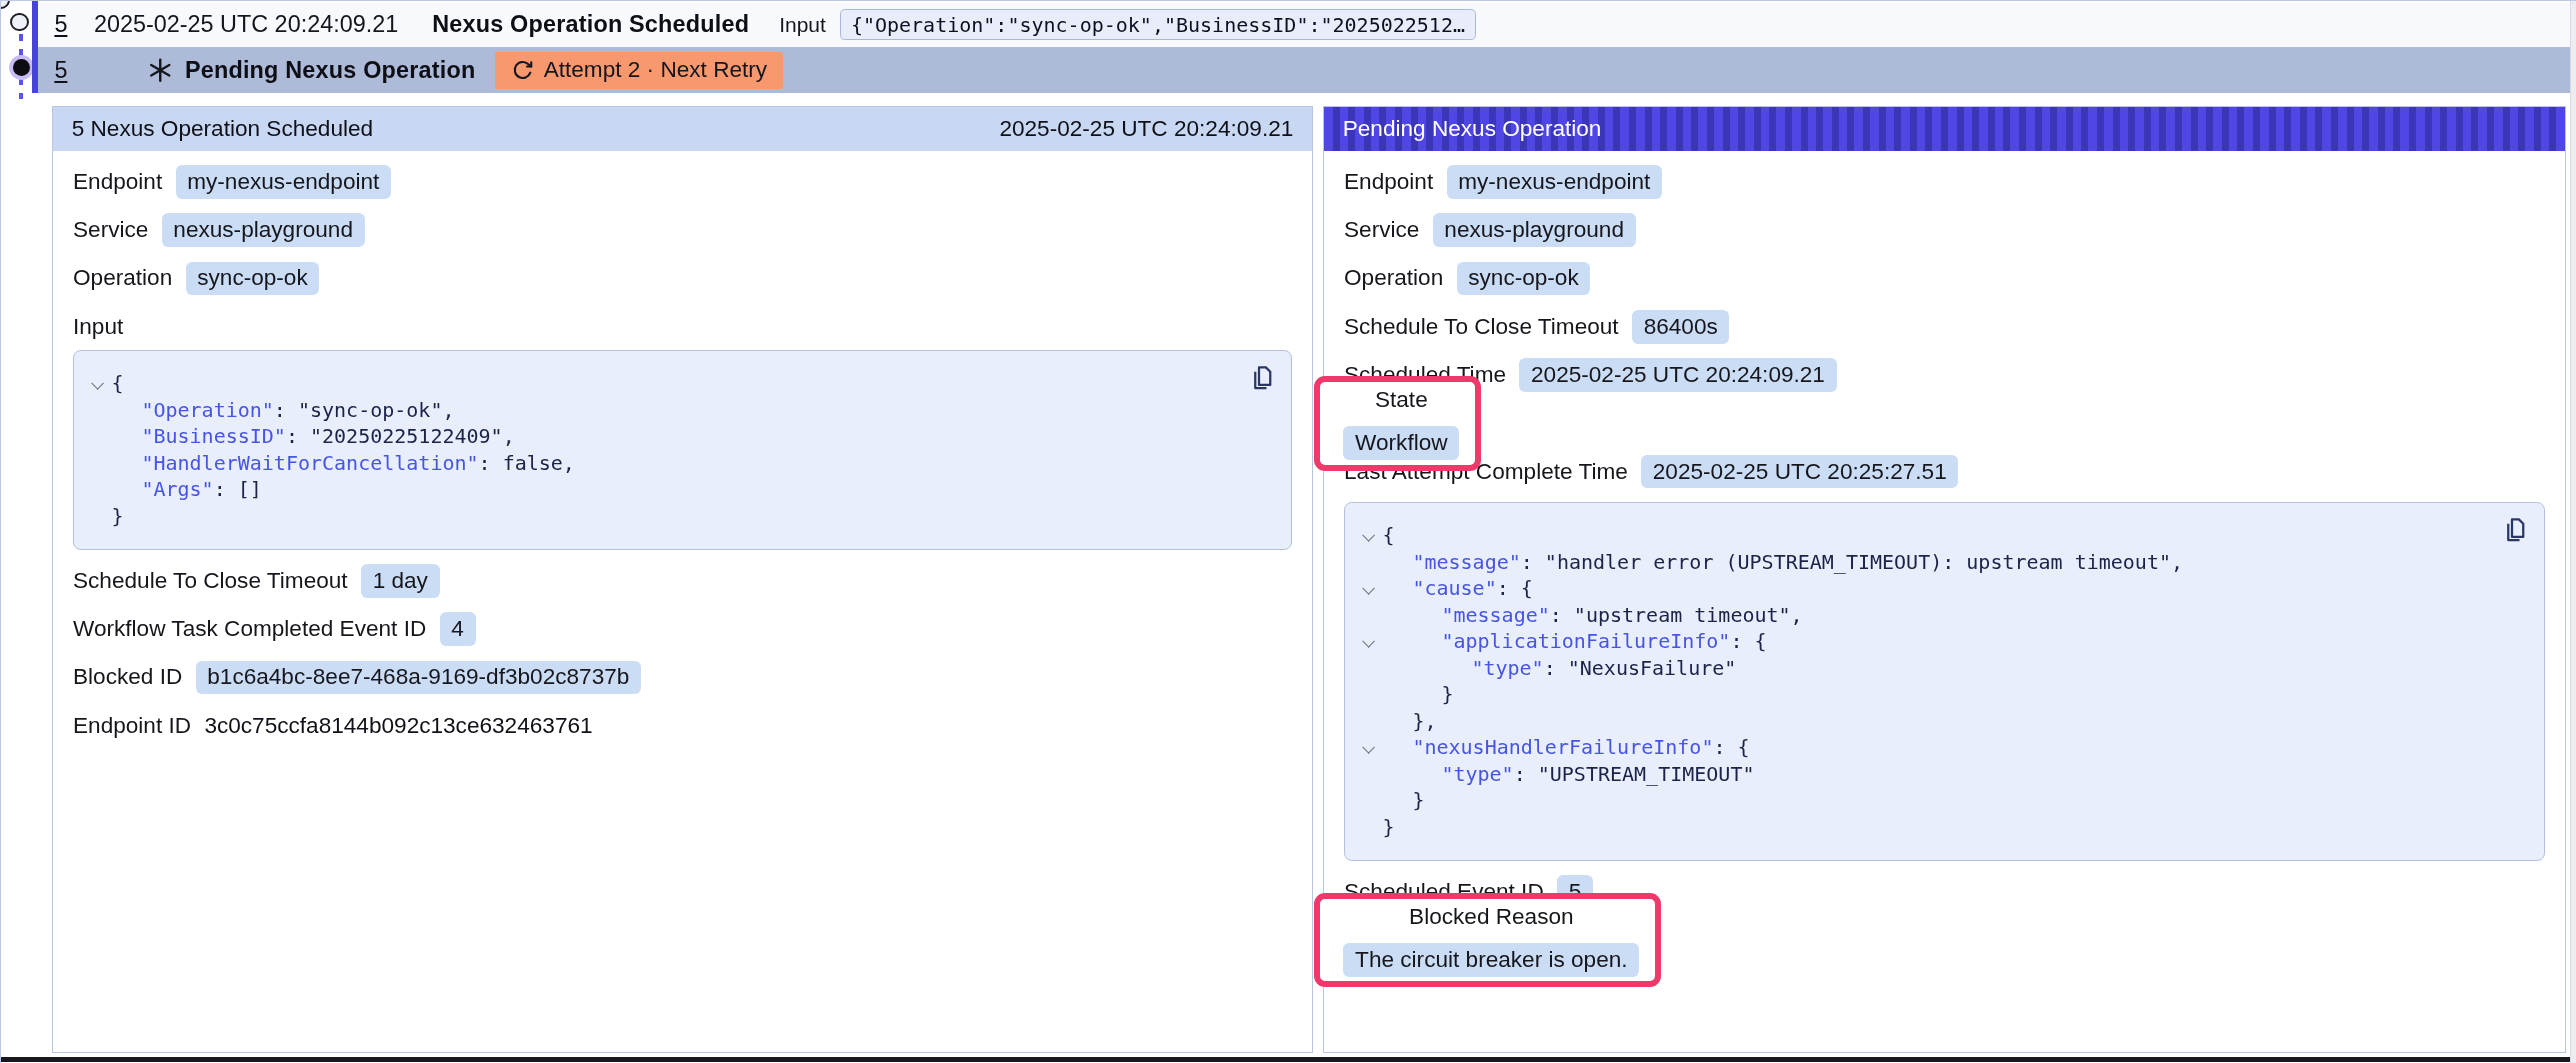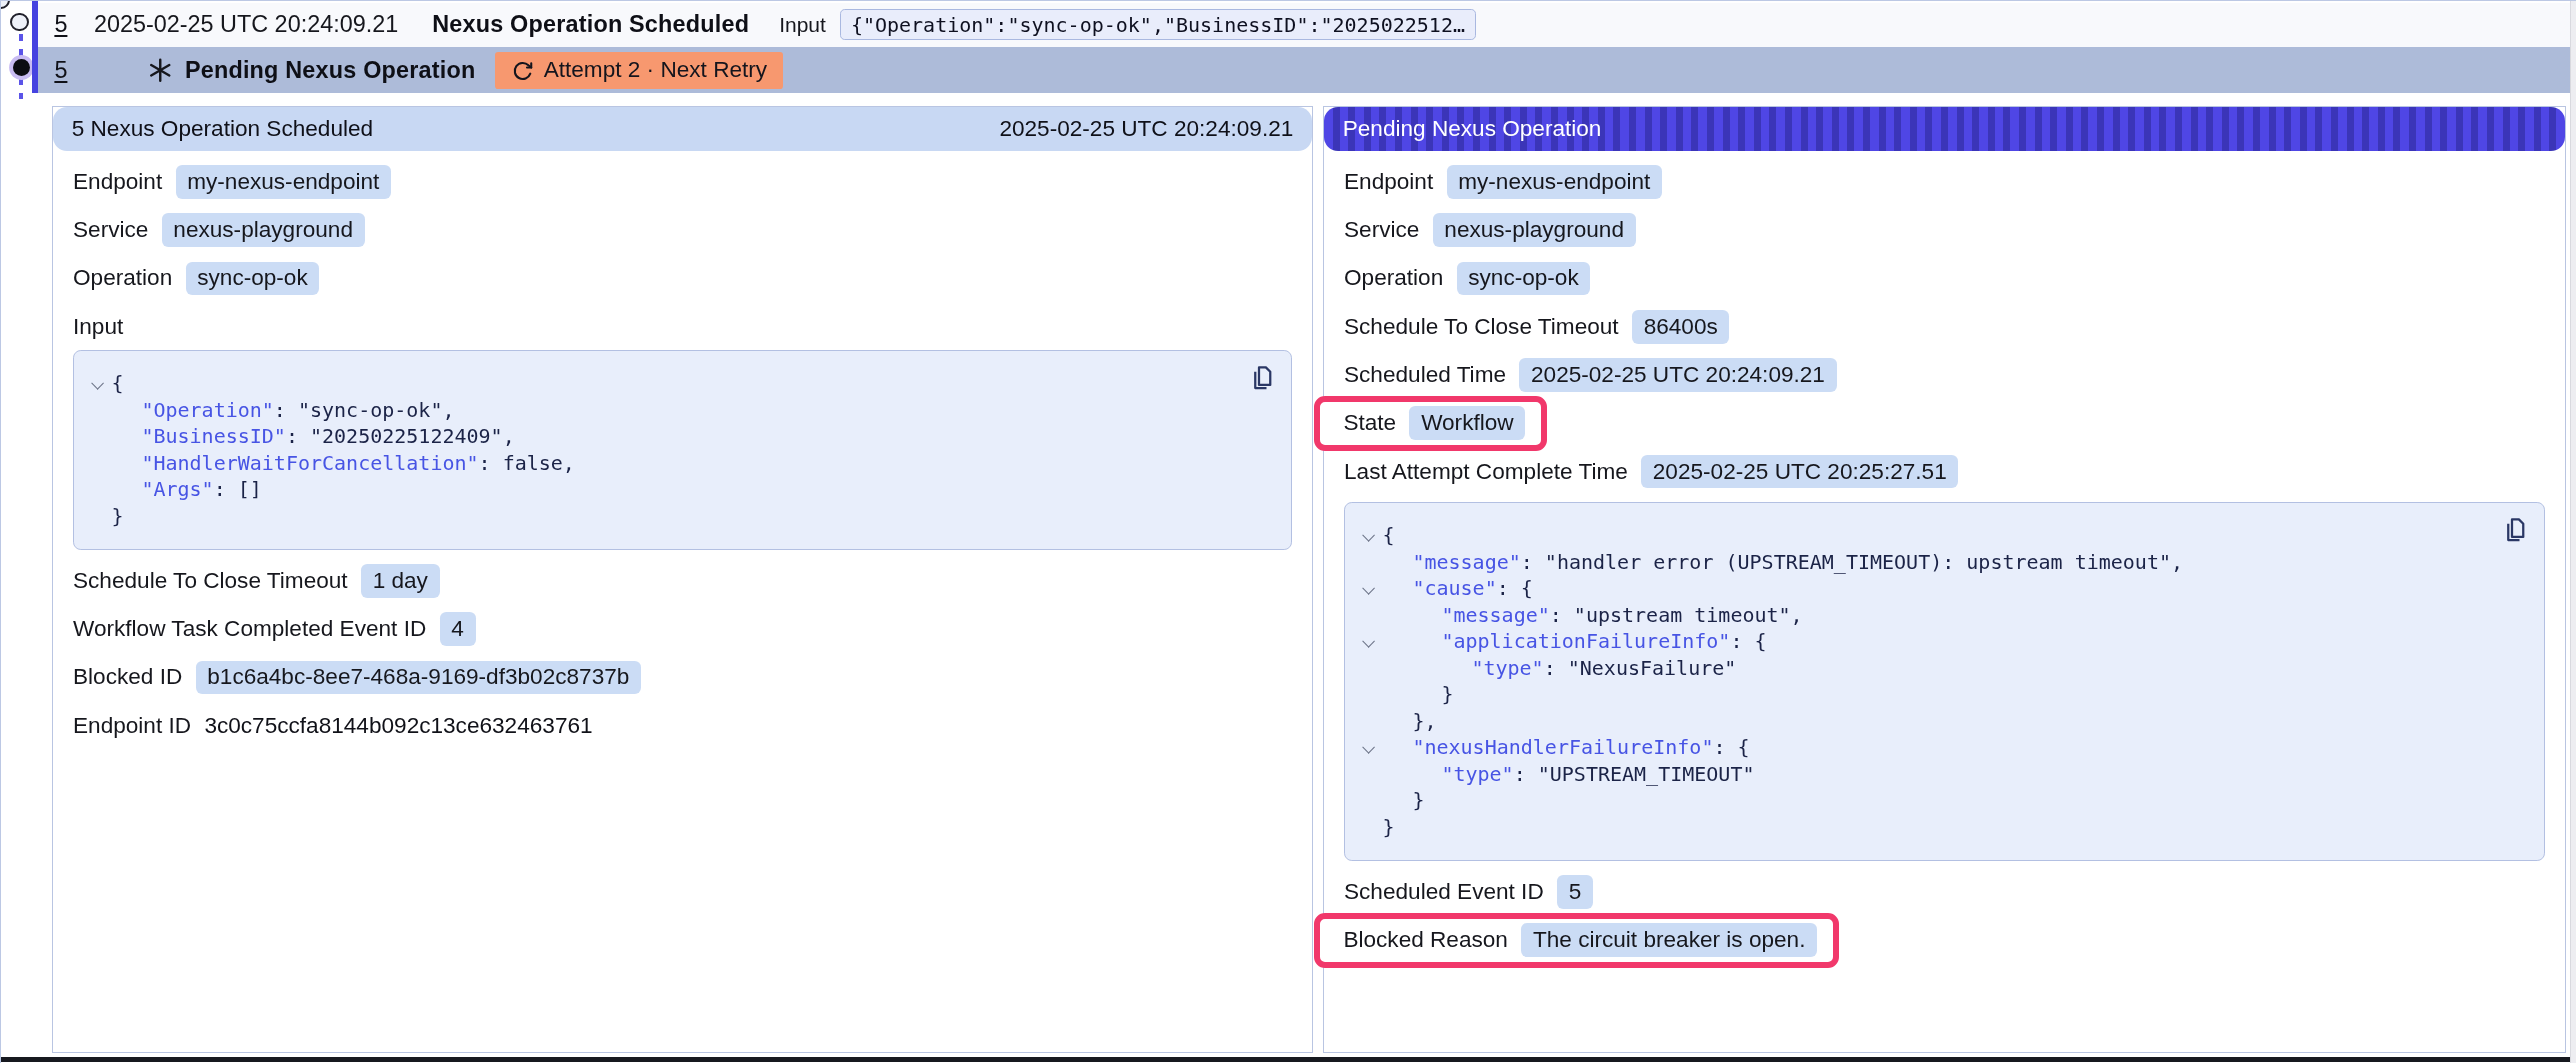--- a/index.html
+++ b/index.html
@@ -29,38 +29,38 @@
   #row1{top:1.6px;height:44px;background:#f8f9fc;padding-left:16.4px;}
   #row2{top:46px;height:46px;background:var(--rowpending);padding-left:16.4px;}
   .ev-id{text-decoration:underline;text-underline-offset:3.1px;color:#101118;}
   .ev-time{margin-left:26.5px;}
   .ev-title{margin-left:34px;font-weight:700;color:#0e0f16;letter-spacing:0.2px;}
   .input-label{margin-left:30px;font-size:21px;}
   .input-chip{margin-left:14px;font-family:"DejaVu Sans Mono",monospace;font-size:20px;
     background:#e9edfb;border:1.6px solid #a9b8e0;border-radius:4.7px;padding:2.3px 10px;color:#0e1020;}
   .star-wrap{margin-left:80px;display:flex;align-items:center;}
   #row2 .ev-title{margin-left:11px;}
-  .retry-badge{margin-left:20px;display:flex;align-items:flex-end;gap:10px;background:var(--orange);
+  .retry-badge{margin-left:20px;display:flex;align-items:center;gap:10px;background:var(--orange);
     border-radius:3.1px;padding:5.5px 15.6px;font-size:22.6px;color:#14151d;}
   
   .panel{position:absolute;top:105px;height:947px;background:#fff;border:1.6px solid #b9c5e2;}
   #left-panel{left:51px;width:1261px;}
   #right-panel{left:1322px;width:1243px;}
   .panel-header{height:44px;display:flex;justify-content:space-between;align-items:center;
-    padding:0 18.7px;font-size:22.6px;border-radius:14px;}
+    padding:0 18.7px;font-size:22.6px;}
   #left-panel .panel-header{background:var(--headerleft);color:#0f1018;}
   #right-panel .panel-header{color:#fff;
     background:repeating-linear-gradient(90deg,var(--indigo) 0 8.6px,var(--indigodark) 8.6px 15.6px);}
   .panel-body{padding:0 20px;}
   .field-row{display:flex;align-items:center;gap:13.3px;height:35px;margin:13.3px 0;font-size:22.6px;}
   .chip{background:var(--chip);border-radius:6.2px;padding:3.9px 11.7px;white-space:nowrap;}
   .link-value{text-underline-offset:3.9px;color:#101118;}
   .hl{display:inline-flex;align-items:center;gap:13.3px;border:6.2px solid var(--pink);
     border-radius:11px;padding:4.7px 15.6px 4.7px 23.4px;margin:-11px 0 -11px -30px;background:#fff;
-    position:relative;z-index:3;}
+    position:relative;z-index:3;flex-direction:column;}
   .section-label{height:35px;display:flex;align-items:center;margin:13.3px 0 6.2px 0;font-size:22.6px;}
   
   .code-block{position:relative;background:var(--codebg);border:1.6px solid var(--codeborder);
     border-radius:7.8px;margin:6.2px 0 0 0;padding:18.7px 18.7px 20px 9.4px;
     font-family:"DejaVu Sans Mono",monospace;font-size:20px;color:#1b2347;}
   .code-line{display:flex;align-items:center;line-height:26.5px;height:26.5px;white-space:pre;}
   .gutter{width:28px;flex:none;display:flex;justify-content:center;align-items:center;}
   .chev-i{width:8.6px;height:8.6px;border-left:1.6px solid #6a7286;border-bottom:1.6px solid #6a7286;
     transform:rotate(-45deg);display:inline-block;}
   .c-k{color:var(--key);}

